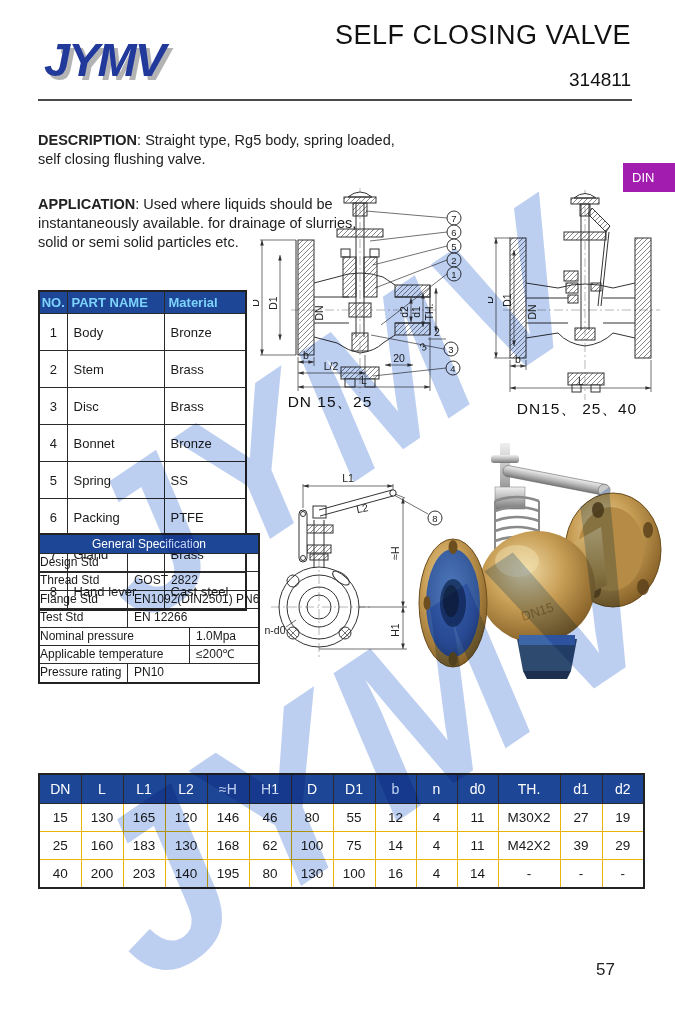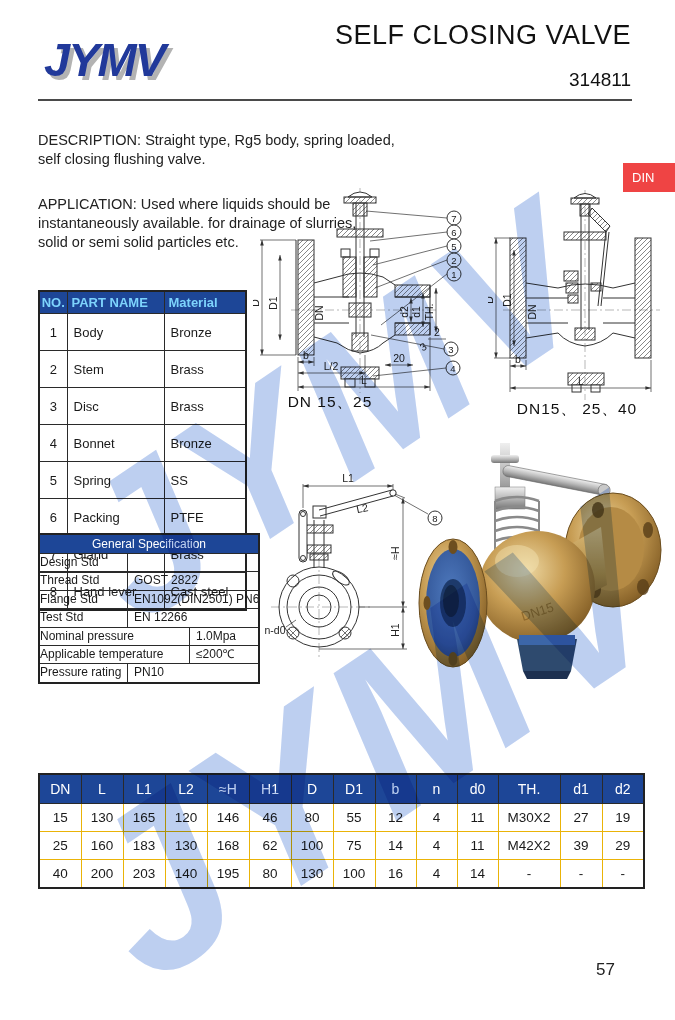--- a/index.html
+++ b/index.html
@@ -4,27 +4,27 @@
 <style>
   html,body{margin:0;padding:0;background:#e8e8e8}
   .page{position:relative;width:675px;height:1020px;background:#ffffff;margin:0 auto;
         font-family:"Liberation Sans",sans-serif;color:#1a1a1a;overflow:hidden}
   
   .logo{position:absolute;left:44px;top:32px;font-size:47px;font-weight:bold;
         letter-spacing:-2px;color:#21399a;text-shadow:4px 4px 0 #b3b3b3;font-style:italic}
   .title{position:absolute;right:44px;top:20px;font-size:27px;color:#111;text-align:right;letter-spacing:.5px}
   .code{position:absolute;right:44px;top:69px;font-size:19px;color:#111;text-align:right}
   .rule{position:absolute;left:38px;top:99px;width:594px;height:2px;background:#4a4a4a}
-  .din{position:absolute;left:623px;top:163px;width:52px;height:29px;background:#ef4444;color:#fff;
+  .din{position:absolute;left:623px;top:163px;width:52px;height:29px;background:#a21caf;color:#fff;
        font-size:13px;line-height:29px;padding-left:9px;box-sizing:border-box}
   
   .para{position:absolute;left:38px;font-size:14.5px;line-height:19px;color:#222}
   .desc{top:131px;width:368px}
   .app{top:195px;width:360px}
-  .b{font-weight:normal}
+  .b{font-weight:bold}
   
   .ptable{position:absolute;left:38px;top:290px;width:207px;border-collapse:collapse;table-layout:fixed;
           font-size:13px;border:2px solid #222;background:transparent}
   .ptable th{background:#1d4697;color:#7dd3fc;font-weight:bold;height:21px;border:1px solid #2a2a2a;
              text-align:left;padding:0 4px}
   .ptable th:first-child{text-align:center;padding:0}
   .ptable td{border:1px solid #2a2a2a;height:20px;padding:8px 6px}
   .ptable td:first-child{text-align:center;padding:0}
   
   .stable{position:absolute;left:38px;top:533px;width:222px;border:2px solid #222;font-size:12px;box-sizing:border-box}

